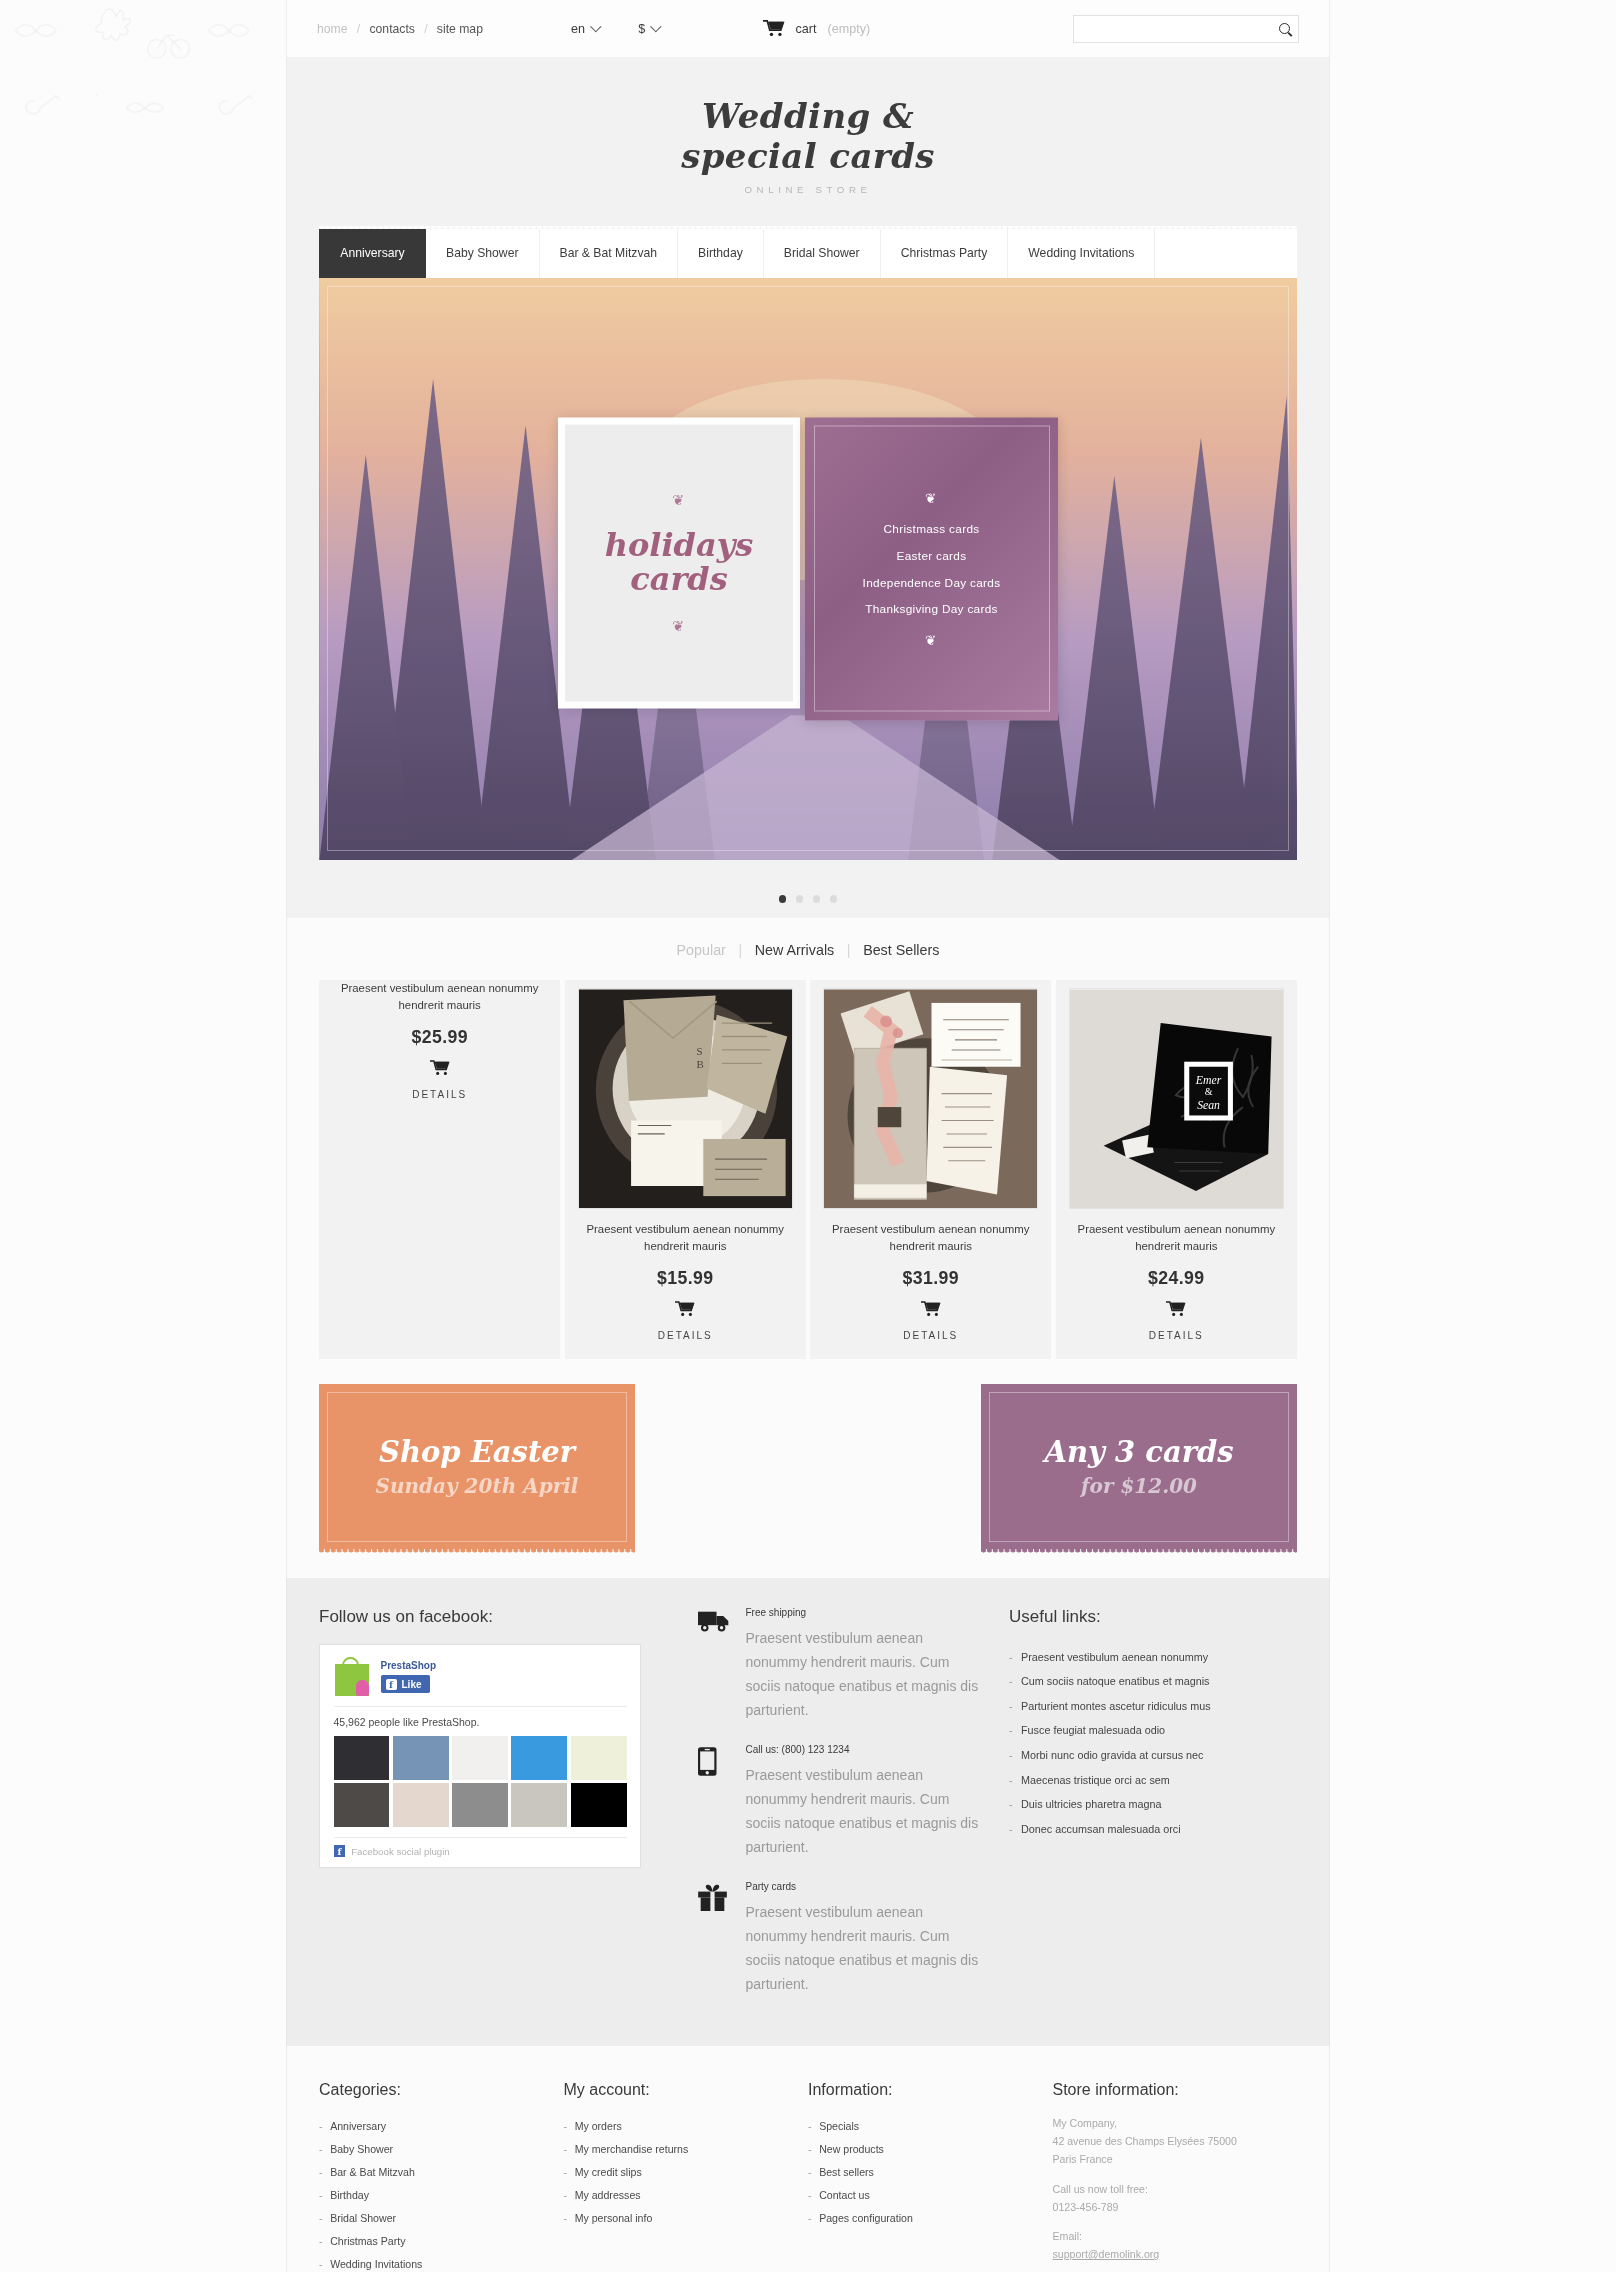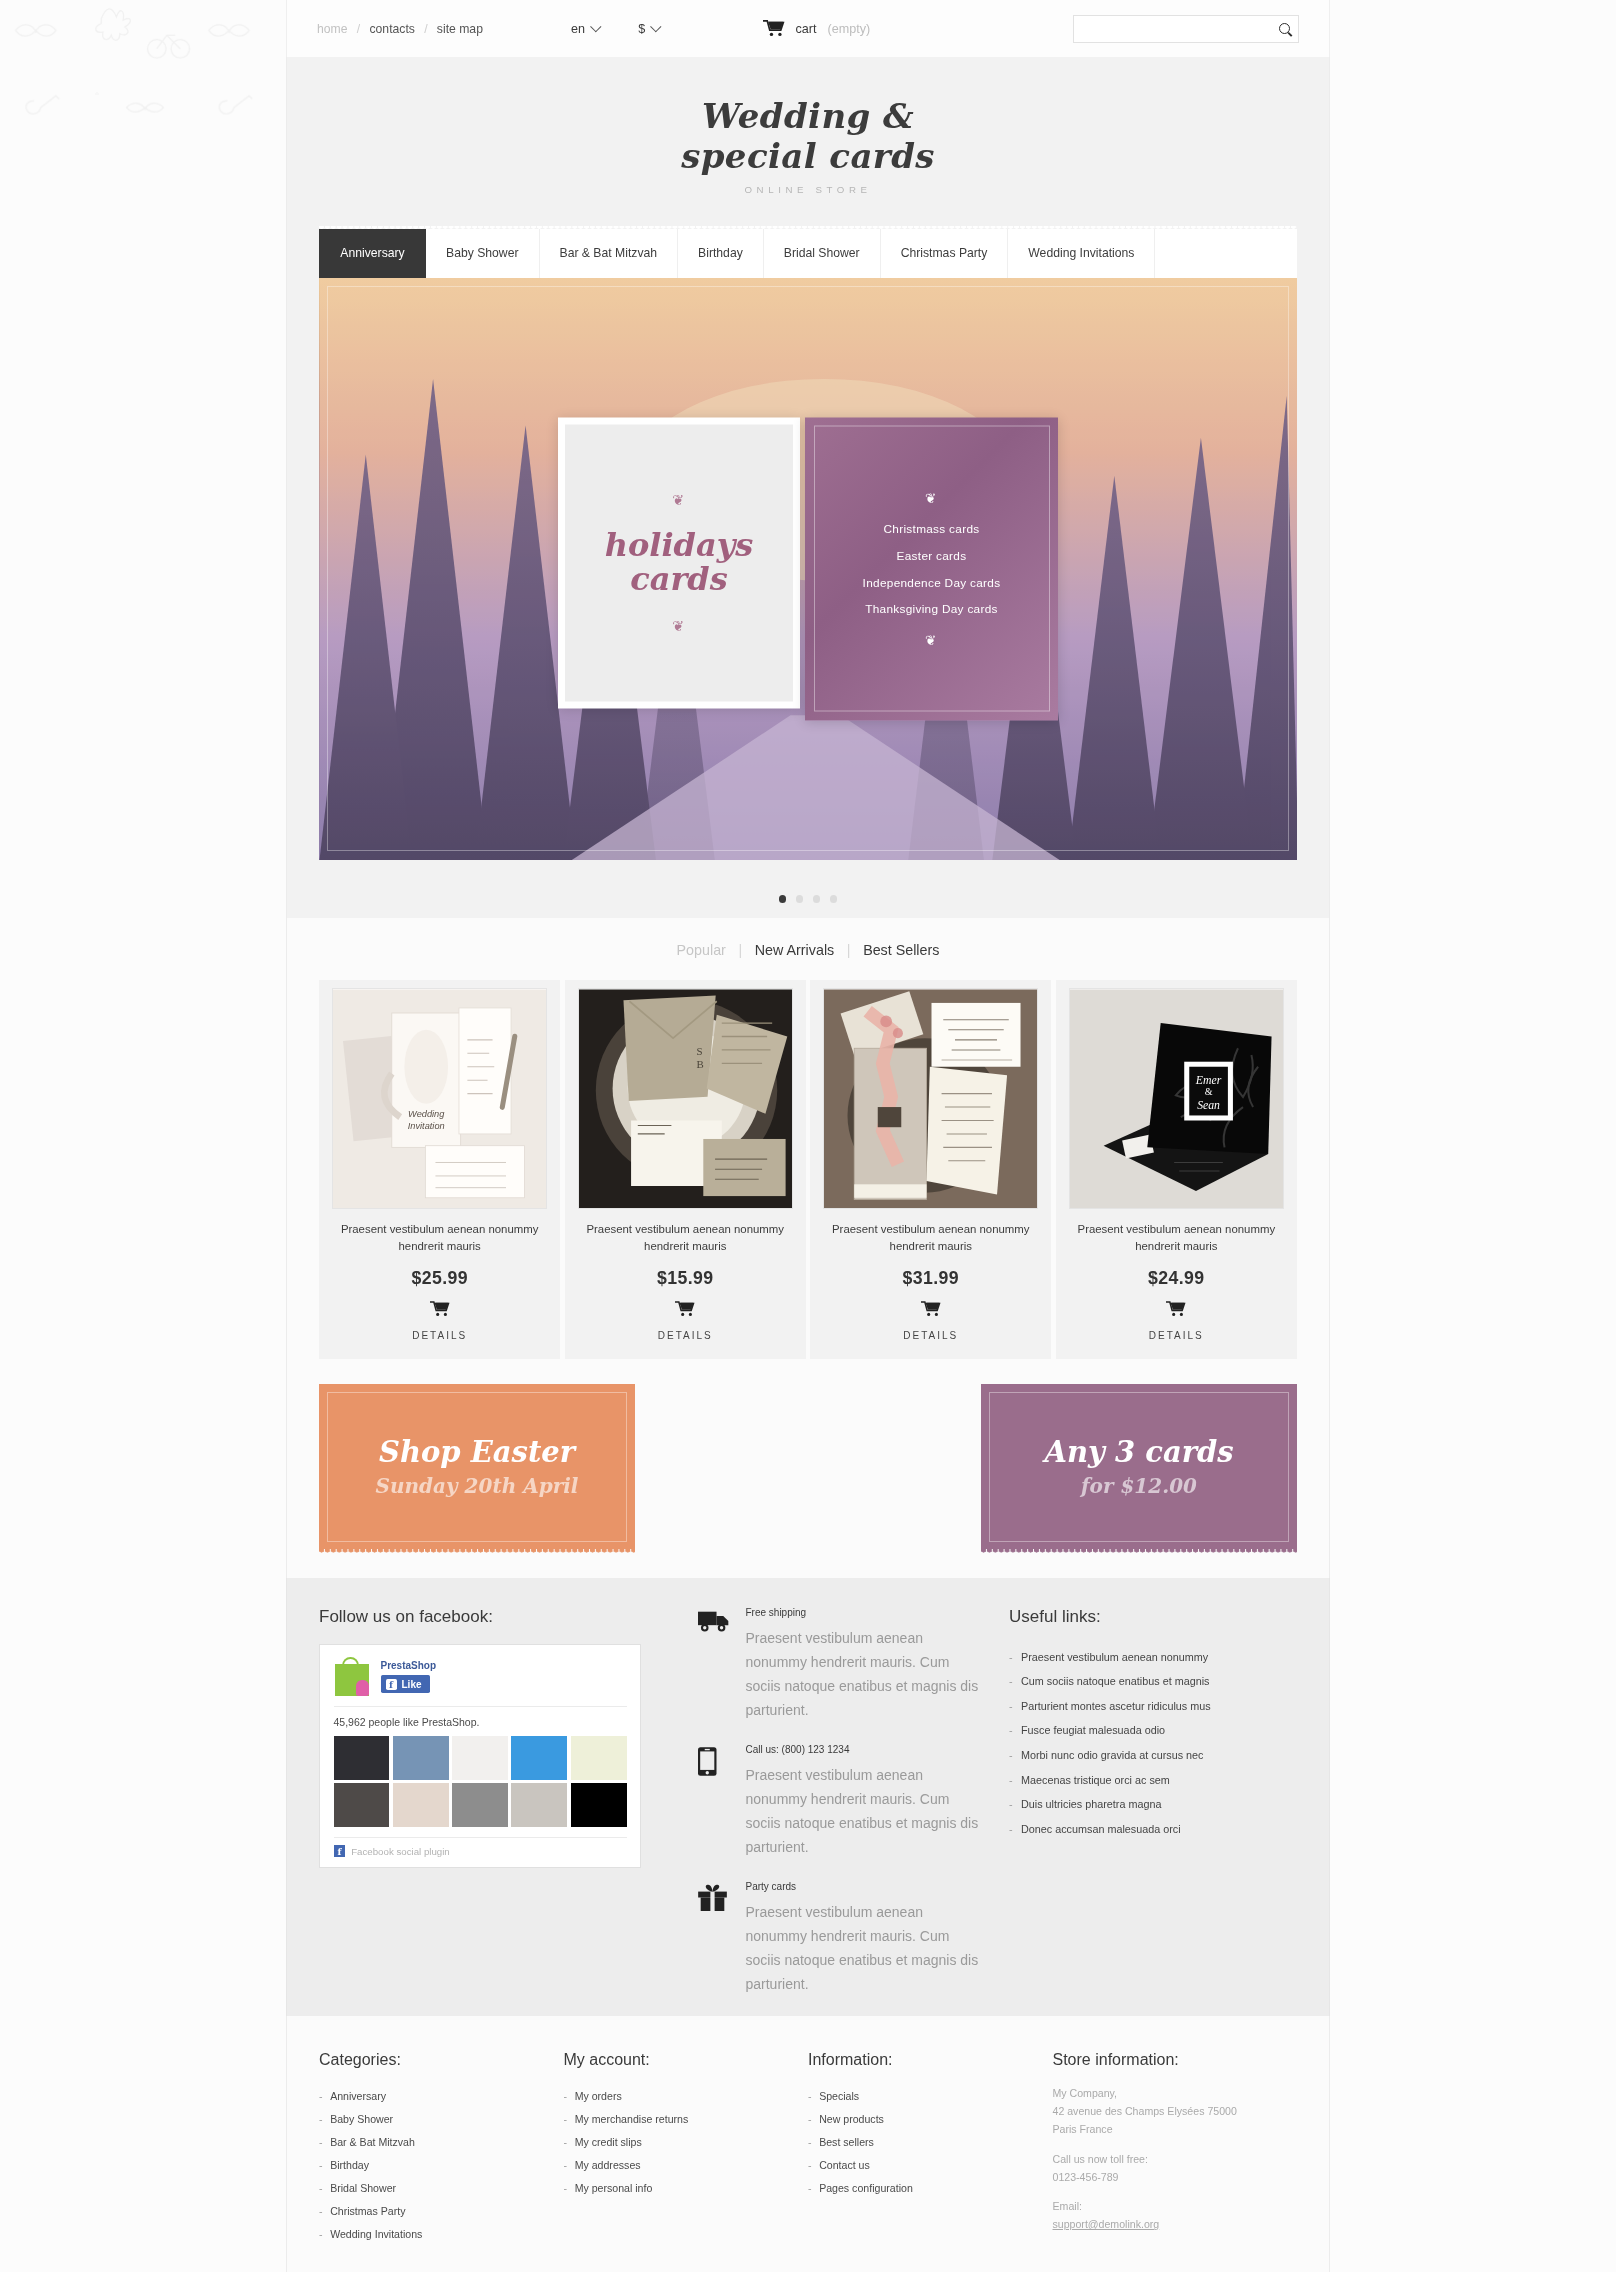--- a/index.html
+++ b/index.html
@@ -149,21 +149,21 @@
     background-image:radial-gradient(circle at 2.5px 0.8px, currentColor 0 2.5px, transparent 2.9px);
     background-size:5.9px 5.9px; background-repeat:repeat-x;
   }
   .p-title{ font-family:"DejaVu Serif",serif; font-style:italic; font-weight:700;
             font-size:29px; color:#fff; position:relative; z-index:2; }
   .p-sub{ font-family:"DejaVu Serif",serif; font-style:italic; font-weight:700;
           font-size:20px; color:rgba(255,255,255,.62); position:relative; z-index:2; }
 
   
   .infostrip{ background:#ededed; border-left:0.8px solid #e6e6e6; border-right:0.8px solid #e6e6e6;
-              display:flex; padding:29px 32px 20px; gap:25px; }
+              display:flex; padding:29px 32px 50px; gap:25px; }
   .col-fb{ width:354px; }
   .blk-title{ font-size:17px; color:#3a3a3a; margin-bottom:17px; }
   .fbwidget{ background:#fff; border:0.8px solid #e0e0e0; width:322px; padding:11.8px 13.5px 10px; }
   .fbhead{ display:flex; align-items:center; gap:10px; padding-bottom:10px; border-bottom:0.8px solid #ebebeb; }
   .psbag{ width:37px; height:39px; position:relative; }
   .bagbody{ position:absolute; bottom:0; width:34px; height:32px; background:#8ec63f; left:1.7px; }
   .baghandle{ position:absolute; top:0; left:8.4px; width:17px; height:11.8px;
               border:2.5px solid #8ec63f; border-bottom:none; border-radius:8.4px 8.4px 0 0; }
   .cursor{ position:absolute; right:1.7px; bottom:0; width:12.6px; height:16px; background:#e05fa8;
            border-radius:5.9px 5.9px 2.5px 2.5px; }
@@ -357,40 +357,20 @@
       <a href="#" class="dim">Popular</a>
       <span class="bar">|</span>
       <a href="#">New Arrivals</a>
       <span class="bar">|</span>
       <a href="#">Best Sellers</a>
     </div>
 
     <div class="grid">
 
       <div class="pcard">
-        <div class="pimg">
-          <svg width="215" height="221" viewBox="0 0 256 262">
-            <rect width="256" height="262" fill="#efeae4"></rect>
-            <rect x="18" y="58" width="58" height="120" fill="#e3dcd6" transform="rotate(-6 47 118)"></rect>
-            <rect x="70" y="28" width="82" height="160" fill="#fbf8f4" stroke="#e0d9d2"></rect>
-            <path d="M70 100 q-22 30 10 52" fill="none" stroke="#ddd5cd" stroke-width="8"></path>
-            <ellipse cx="111" cy="92" rx="26" ry="44" fill="#f4efe9"></ellipse>
-            <text x="111" y="152" font-size="11" fill="#5a5048" text-anchor="middle" font-style="italic">Wedding</text>
-            <text x="111" y="166" font-size="11" fill="#5a5048" text-anchor="middle" font-style="italic">Invitation</text>
-            <rect x="150" y="22" width="62" height="150" fill="#fffdfa" stroke="#e5ded7"></rect>
-            <g stroke="#cdc4bc" stroke-width="1.2">
-              <path d="M160 60 h30 M160 76 h26 M160 92 h32 M160 108 h24 M160 124 h30"></path>
-            </g>
-            <rect x="206" y="52" width="6" height="92" rx="3" fill="#9a8f80" transform="rotate(10 209 98)"></rect>
-            <rect x="110" y="186" width="118" height="62" fill="#fffdfa" stroke="#e2dbd4"></rect>
-            <g stroke="#cbc2ba" stroke-width="1">
-                <path d="M122 206 h84 M122 222 h84 M122 236 h84"></path>
-              </g>
-          </svg>
-        </div>
         <div class="pname">Praesent vestibulum aenean nonummy hendrerit mauris</div>
         <div class="pprice">$25.99</div>
         <svg class="cartico" width="20" height="16" viewBox="0 0 26 20">
           <path d="M0 1 h5 l3 11 h13 l3-9 H7" fill="none" stroke="#222" stroke-width="2"></path>
           <path d="M6 2 h18 l-3 9 H9 z" fill="#222"></path>
           <circle cx="10" cy="17" r="2" fill="#222"></circle>
             <circle cx="20" cy="17" r="2" fill="#222"></circle>
         </svg>
         <a href="#" class="details">DETAILS</a>
       </div>

